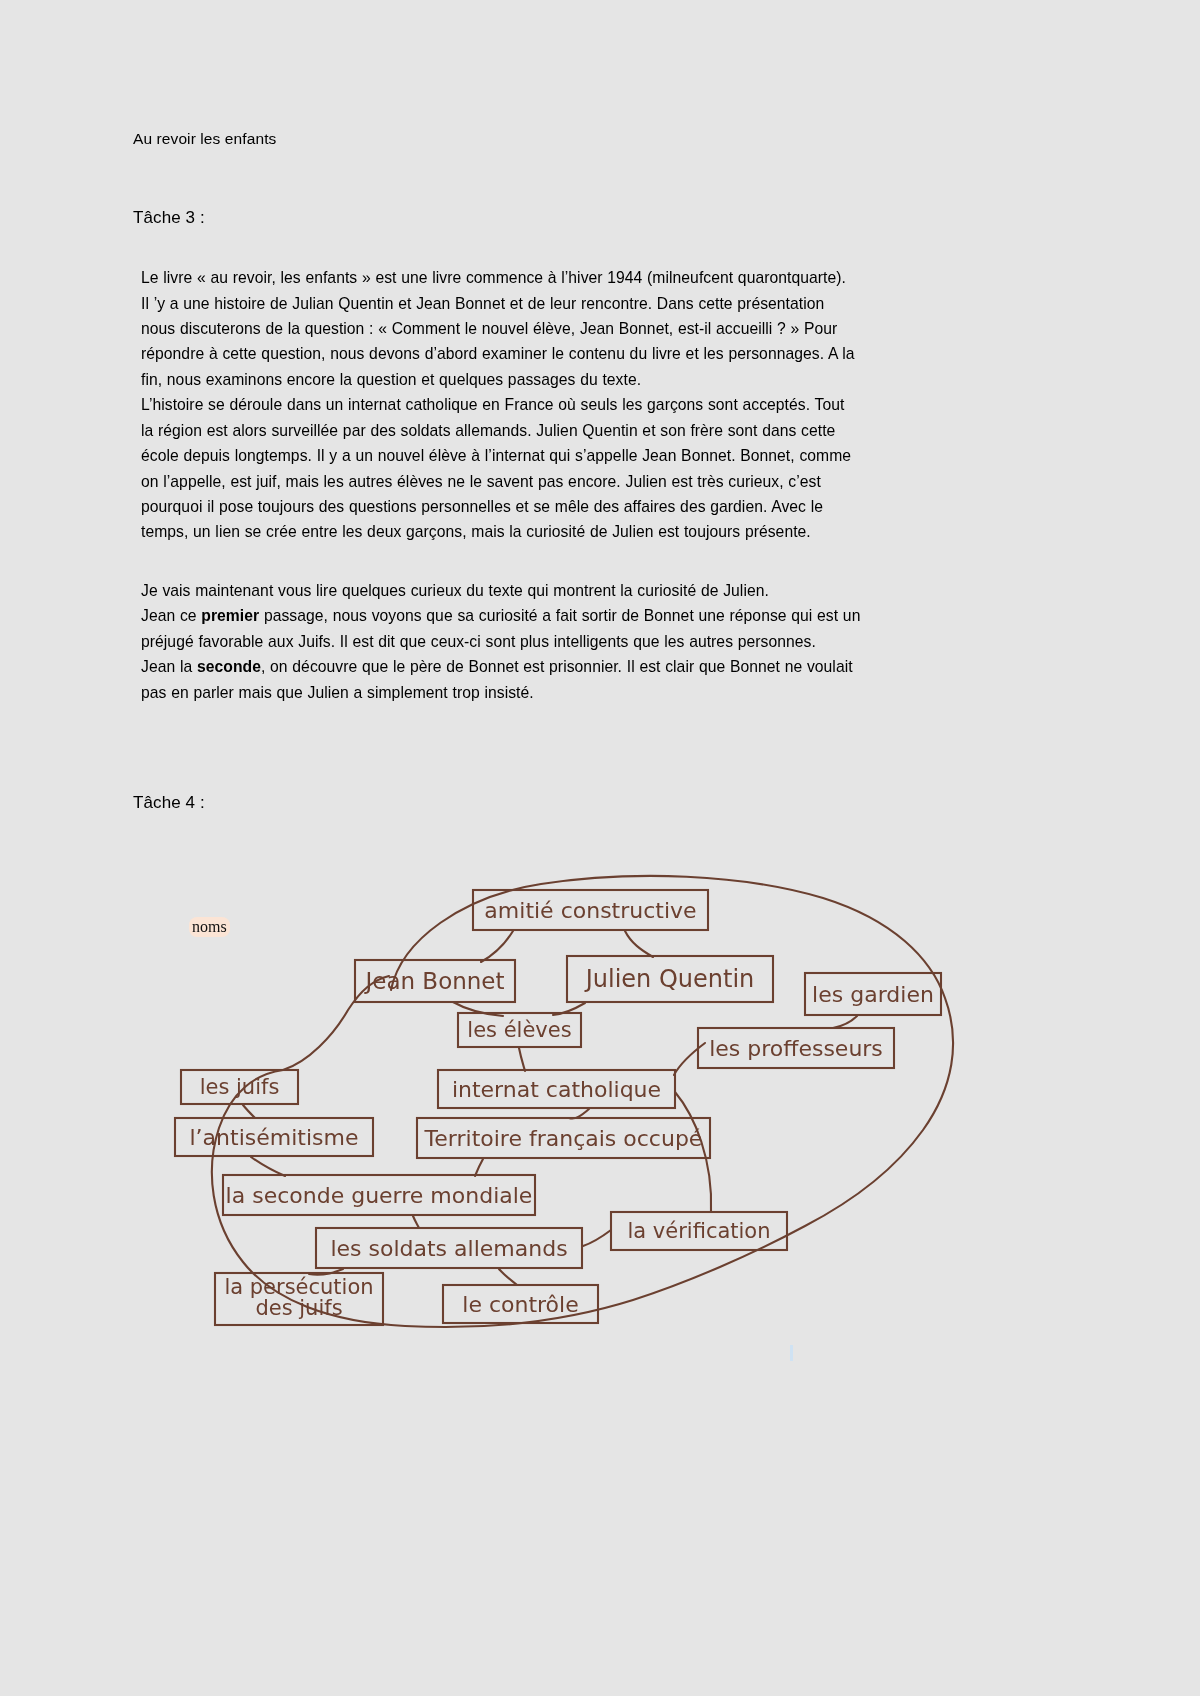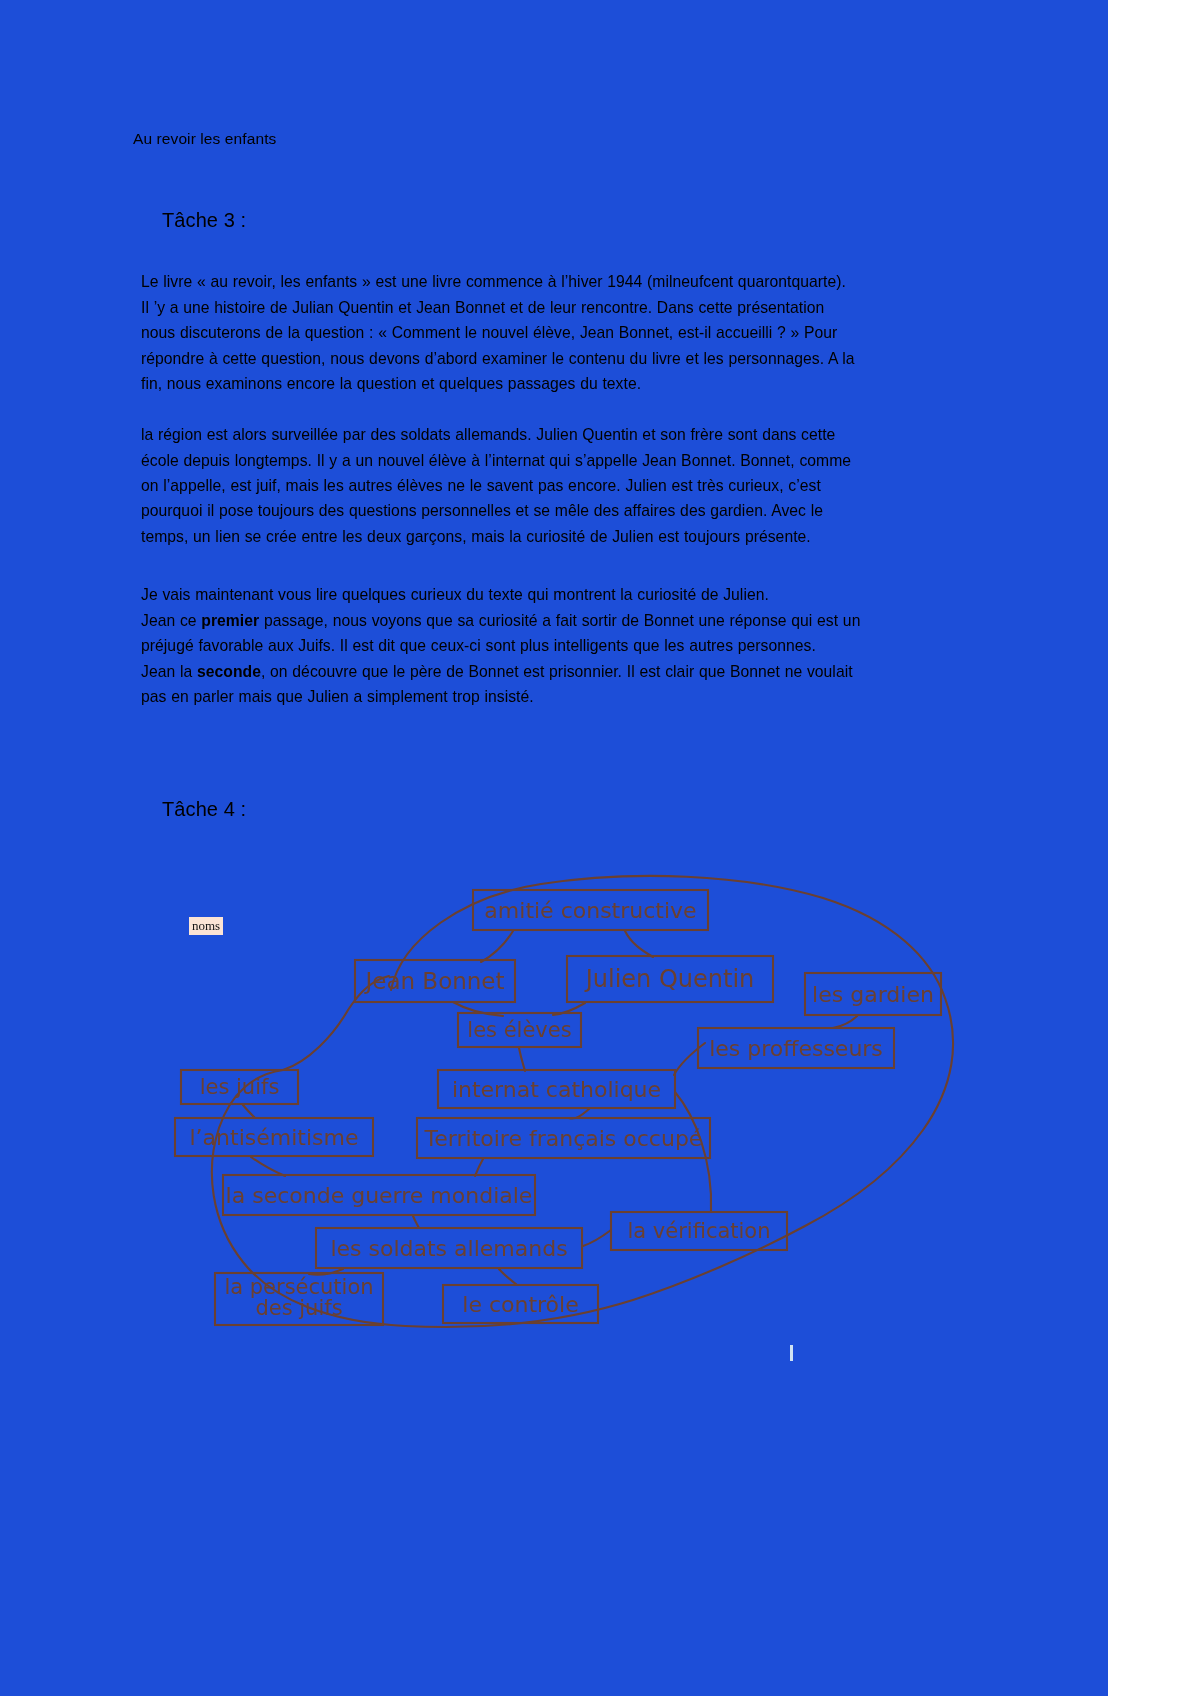--- a/index.html
+++ b/index.html
@@ -6,44 +6,43 @@
     margin: 0;
     padding: 0;
     background: #ffffff;
   }
   body {
     font-family: "Liberation Sans", sans-serif;
     color: #000000;
   }
   .page {
     position: relative;
-    width: 1108px;
+    width: 1200px;
     height: 1696px;
-    background: #1d4ed8;
+    background: #e5e5e5;
     overflow: hidden;
   }
   .doc-body {
     position: absolute;
     left: 133px;
     top: 128px;
     width: 845px;
   }
   .doc-title {
     font-size: 15.5px;
     line-height: 1.45;
     letter-spacing: 0.1px;
     margin: 0 0 0 0;
   }
   .spacer-lg { height: 56px; }
   .spacer-md { height: 26px; }
   .task-label {
-    font-size: 20px;
+    font-size: 17px;
     line-height: 1.45;
     letter-spacing: 0.1px;
-    margin-left: 29px;
   }
   p.para {
     font-size: 15.7px;
     line-height: 1.62;
     letter-spacing: 0.05px;
     margin: 8px;
     text-align: left;
     word-spacing: 0.3px;
   }
   .para b { font-weight: bold; }
@@ -55,24 +54,25 @@
     left: 133px;
     top: 830px;
     width: 960px;
     height: 520px;
   }
   .noms-label {
     position: absolute;
     left: 56px;
     top: 87px;
     font-family: "Liberation Serif", serif;
-    font-size: 13px;
+    font-size: 16px;
     background: #fbe4d5;
     padding: 1px 3px;
     color: #111;
+    border-radius: 8px;
   }
   .diagram-svg {
     position: absolute;
     left: 0;
     top: 0;
   }
   .mm-box-text {
     font-family: "DejaVu Sans", sans-serif;
     fill: #6b4030;
   }
@@ -99,21 +99,21 @@
     <div class="task-label">Tâche 3 :</div>
 
     <div class="spacer-md"></div>
 
     <p class="para">
       <span>Le livre « au revoir, les enfants » est une livre commence à l’hiver 1944 (milneufcent quarontquarte).</span><br>
       <span>Il ’y a une histoire de Julian Quentin et Jean Bonnet et de leur rencontre. Dans cette présentation</span><br>
       <span>nous discuterons de la question : « Comment le nouvel élève, Jean Bonnet, est-il accueilli ? » Pour</span><br>
       <span>répondre à cette question, nous devons d’abord examiner le contenu du livre et les personnages. A la</span><br>
       <span>fin, nous examinons encore la question et quelques passages du texte.</span><br>
-      <br>
+      <span>L’histoire se déroule dans un internat catholique en France où seuls les garçons sont acceptés. Tout</span><br>
       <span>la région est alors surveillée par des soldats allemands. Julien Quentin et son frère sont dans cette</span><br>
       <span>école depuis longtemps. Il y a un nouvel élève à l’internat qui s’appelle Jean Bonnet. Bonnet, comme</span><br>
       <span>on l’appelle, est juif, mais les autres élèves ne le savent pas encore. Julien est très curieux, c’est</span><br>
       <span>pourquoi il pose toujours des questions personnelles et se mêle des affaires des gardien. Avec le</span><br>
       <span>temps, un lien se crée entre les deux garçons, mais la curiosité de Julien est toujours présente.</span>
     </p>
 
     <div class="block-gap"></div>
 
     <p class="para">

